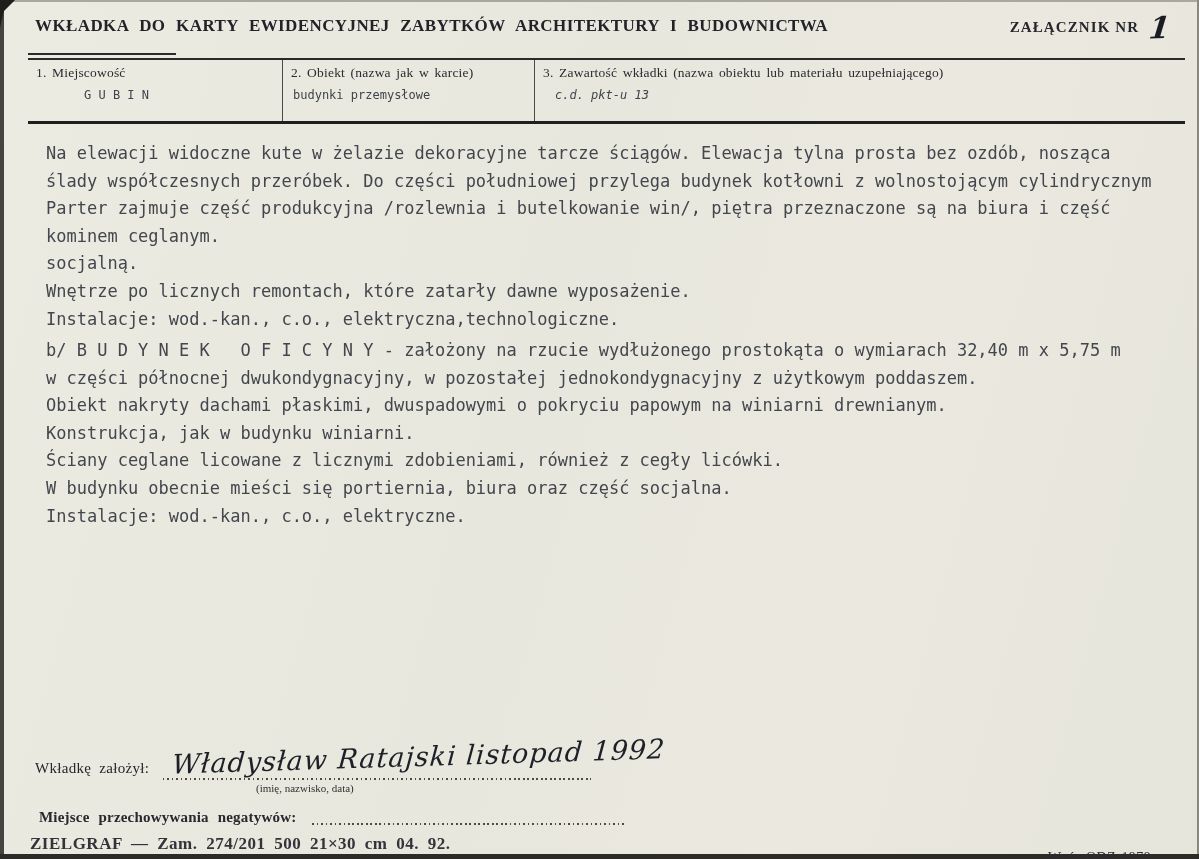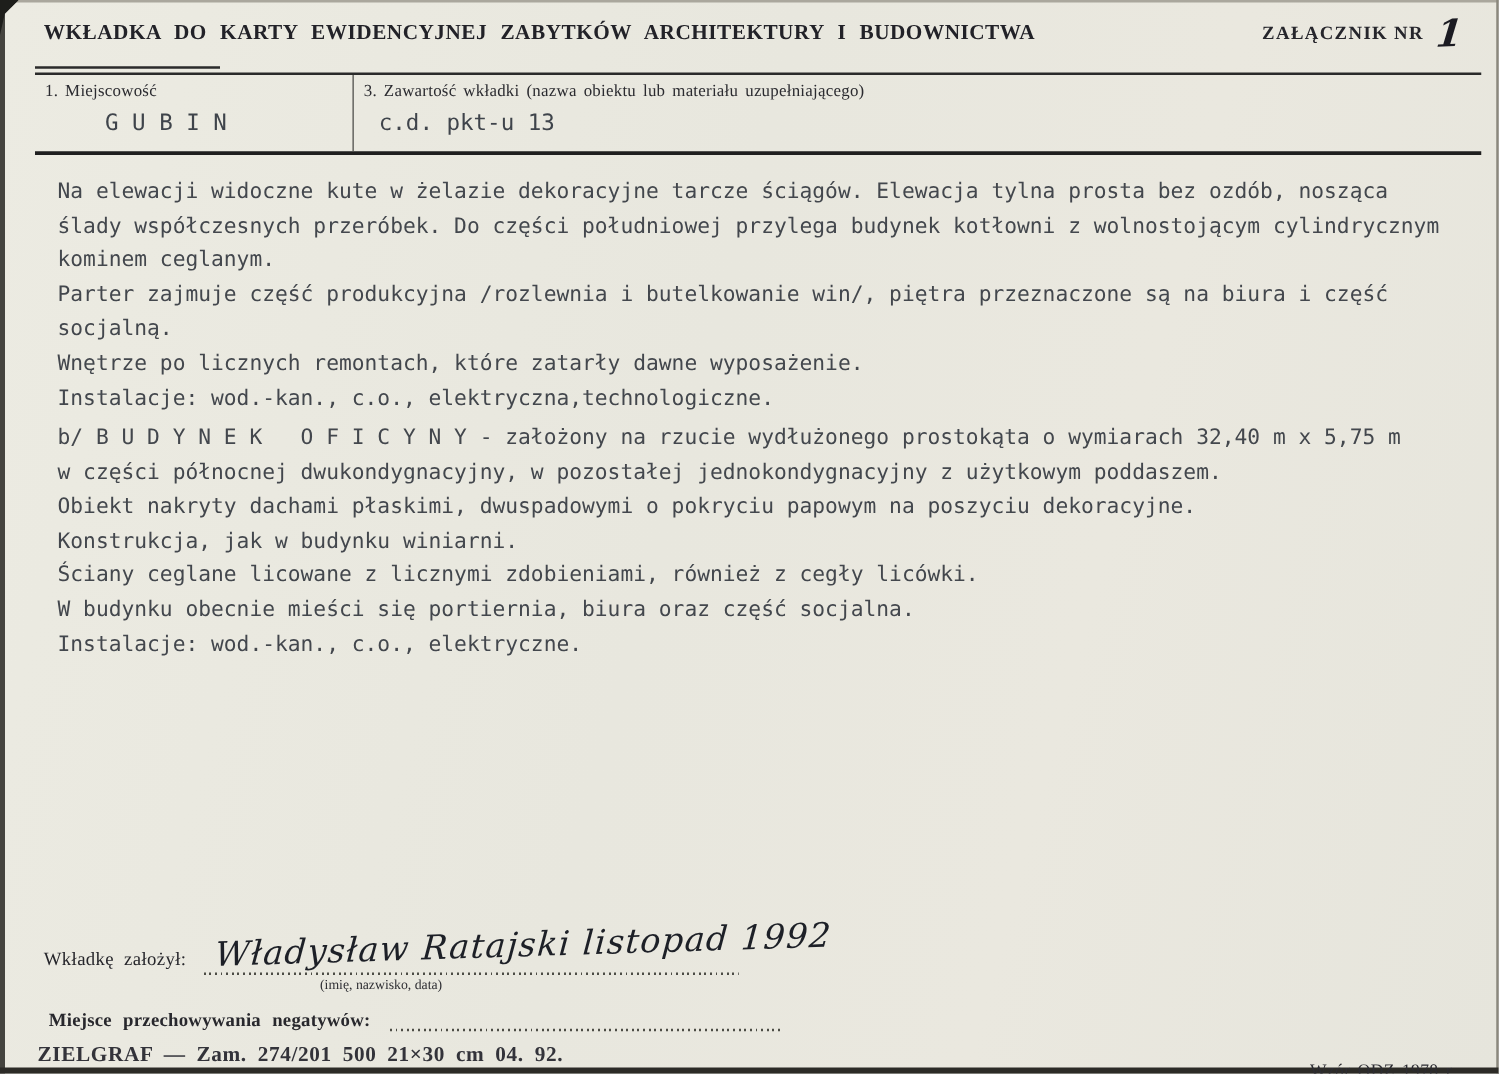--- a/index.html
+++ b/index.html
@@ -28,25 +28,25 @@
     vertical-align:-6px;margin-left:5px;color:#1b1b22;}
   
   .table-artifact{position:absolute;left:28px;top:53px;width:148px;height:2px;background:#2b2b2b;}
   .form-table{position:absolute;left:28px;top:58px;width:1157px;height:66px;
     border-top:2px solid #2a2a2a;border-bottom:3px solid #1f1f1f;display:flex;box-sizing:border-box;}
   .cell{box-sizing:border-box;padding:5px 8px 0 8px;}
   .cell-1{width:255px;border-right:1px solid #4a4a46;}
   .cell-2{width:252px;border-right:1px solid #4a4a46;}
   .cell-3{flex:1;}
   .cell-label{font-size:13.5px;color:#2b2b30;letter-spacing:.2px;word-spacing:2px;}
-  .cell-value{font-family:"DejaVu Sans Mono",monospace;font-size:18px;color:#3f444b;
+  .cell-value{font-family:"DejaVu Sans Mono",monospace;font-size:12px;color:#3f444b;
     margin-top:7px;white-space:pre;}
   .cell-1 .cell-value{padding-left:48px;}
   .cell-2 .cell-value{padding-left:2px;}
-  .cell-3 .cell-value{padding-left:12px;}
+  .cell-3 .cell-value{padding-left:12px;font-style:italic;}
   
   .body-text{position:absolute;left:46px;font-family:"DejaVu Sans Mono",monospace;
     font-size:17px;color:#43474d;}
   .body-p1{top:140px;}
   .body-p2{top:337px;}
   .body-line{height:27.6px;line-height:27.6px;white-space:pre;}
   
   .sig-label{position:absolute;left:35px;top:760px;font-size:15px;color:#26262b;
     letter-spacing:.3px;word-spacing:4px;}
   .dotted{height:2px;background:repeating-linear-gradient(to right,#4c4c45 0 1.5px,transparent 1.5px 4.5px);}
@@ -80,39 +80,43 @@
     <span>ZAŁĄCZNIK NR</span>
     <span class="hand-number">1</span>
   </div>
 
   <div class="table-artifact"></div>
   <div class="form-table">
     <div class="cell cell-1">
       <div class="cell-label">1. Miejscowość</div>
       <div class="cell-value">G U B I N</div>
     </div>
+    <div class="cell cell-2">
+      <div class="cell-label">2. Obiekt (nazwa jak w karcie)</div>
+      <div class="cell-value">budynki przemysłowe</div>
+    </div>
     <div class="cell cell-3">
       <div class="cell-label">3. Zawartość wkładki (nazwa obiektu lub materiału uzupełniającego)</div>
       <div class="cell-value">c.d. pkt-u 13</div>
     </div>
   </div>
 
   <div class="body-text body-p1">
       <div class="body-line">Na elewacji widoczne kute w żelazie dekoracyjne tarcze ściągów. Elewacja tylna prosta bez ozdób, nosząca</div>
       <div class="body-line">ślady współczesnych przeróbek. Do części południowej przylega budynek kotłowni z wolnostojącym cylindrycznym</div>
+      <div class="body-line">Parter zajmuje część produkcyjna /rozlewnia i butelkowanie win/, piętra przeznaczone są na biura i część</div>
       <div class="body-line">kominem ceglanym.</div>
-      <div class="body-line">Parter zajmuje część produkcyjna /rozlewnia i butelkowanie win/, piętra przeznaczone są na biura i część</div>
       <div class="body-line">socjalną.</div>
       <div class="body-line">Wnętrze po licznych remontach, które zatarły dawne wyposażenie.</div>
       <div class="body-line">Instalacje: wod.-kan., c.o., elektryczna,technologiczne.</div>
     </div>
   <div class="body-text body-p2">
       <div class="body-line">b/ B U D Y N E K   O F I C Y N Y - założony na rzucie wydłużonego prostokąta o wymiarach 32,40 m x 5,75 m</div>
       <div class="body-line">w części północnej dwukondygnacyjny, w pozostałej jednokondygnacyjny z użytkowym poddaszem.</div>
-      <div class="body-line">Obiekt nakryty dachami płaskimi, dwuspadowymi o pokryciu papowym na poszyciu dekoracyjne.</div>
+      <div class="body-line">Obiekt nakryty dachami płaskimi, dwuspadowymi o pokryciu papowym na winiarni drewnianym.</div>
       <div class="body-line">Konstrukcja, jak w budynku winiarni.</div>
       <div class="body-line">Ściany ceglane licowane z licznymi zdobieniami, również z cegły licówki.</div>
       <div class="body-line">W budynku obecnie mieści się portiernia, biura oraz część socjalna.</div>
       <div class="body-line">Instalacje: wod.-kan., c.o., elektryczne.</div>
     </div>
 
   <div class="sig-label">Wkładkę założył:</div>
   <div class="sig-dotted dotted"></div>
   <div class="sig-hand">Władysław Ratajski listopad 1992</div>
   <div class="sig-caption">(imię, nazwisko, data)</div>

